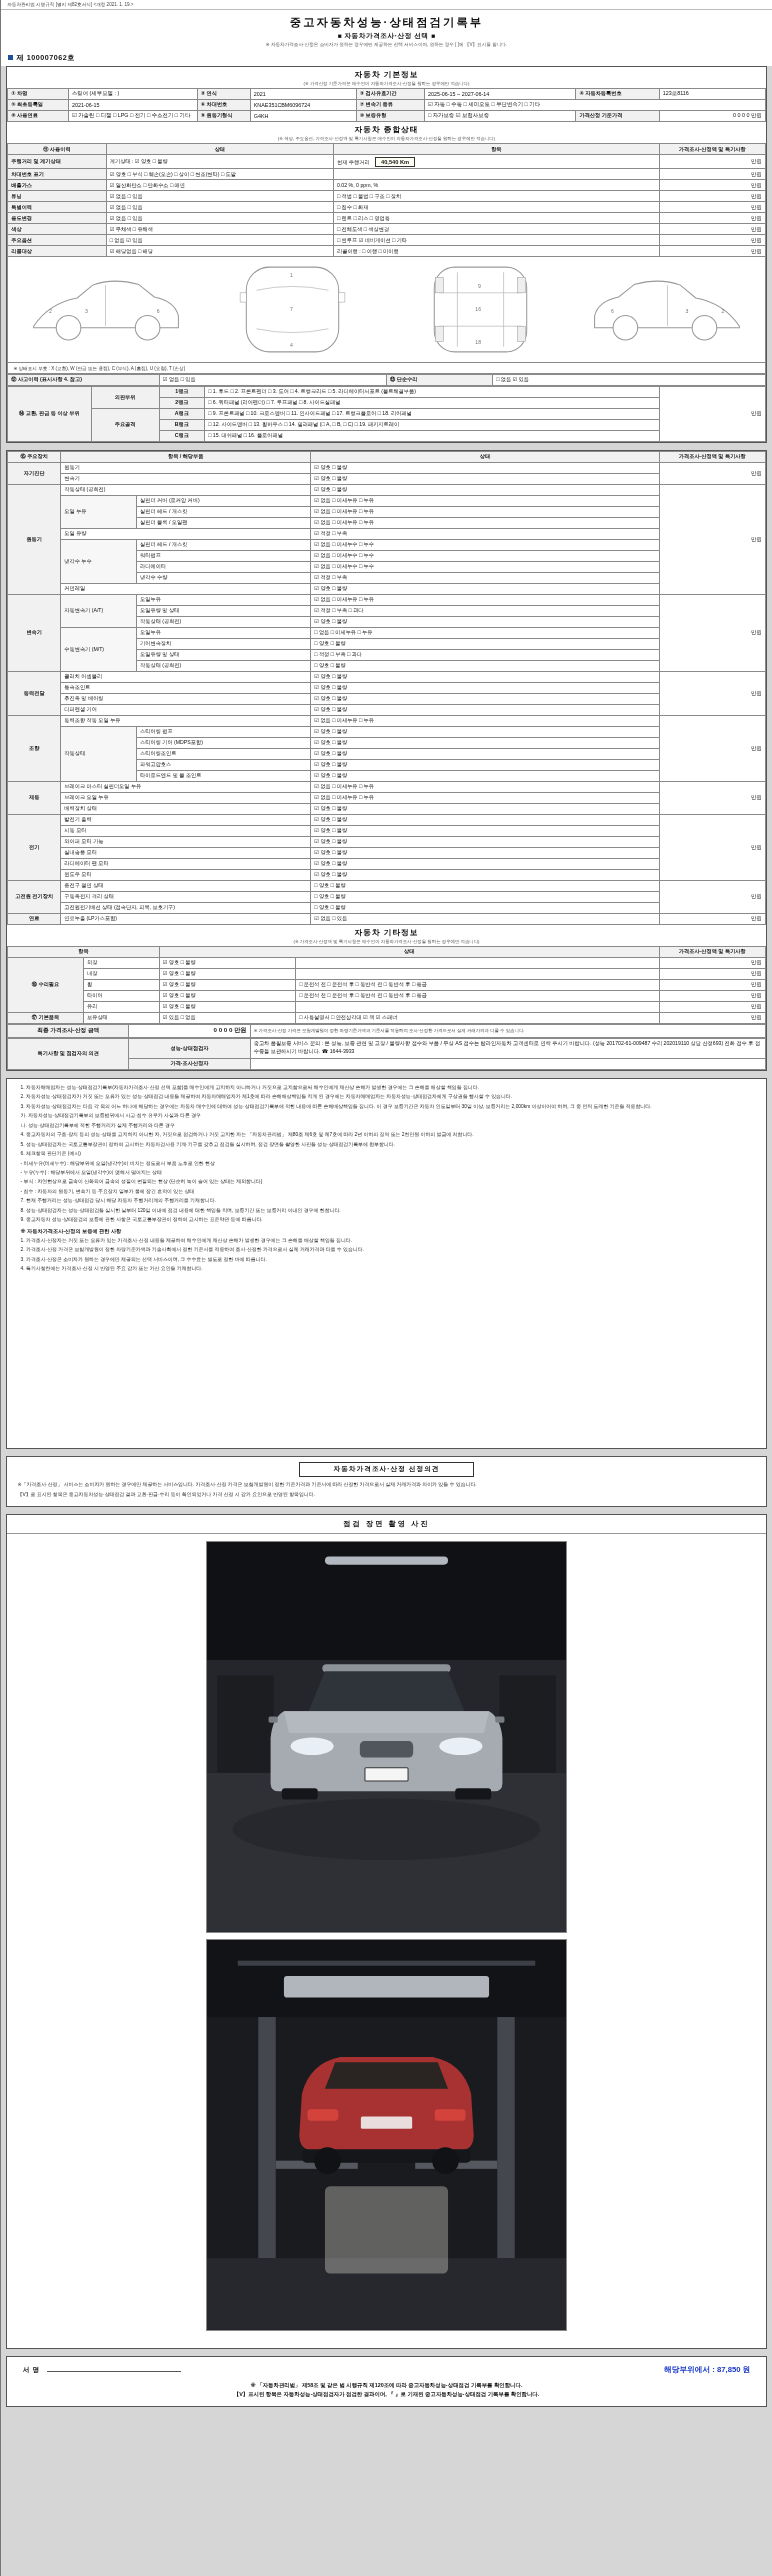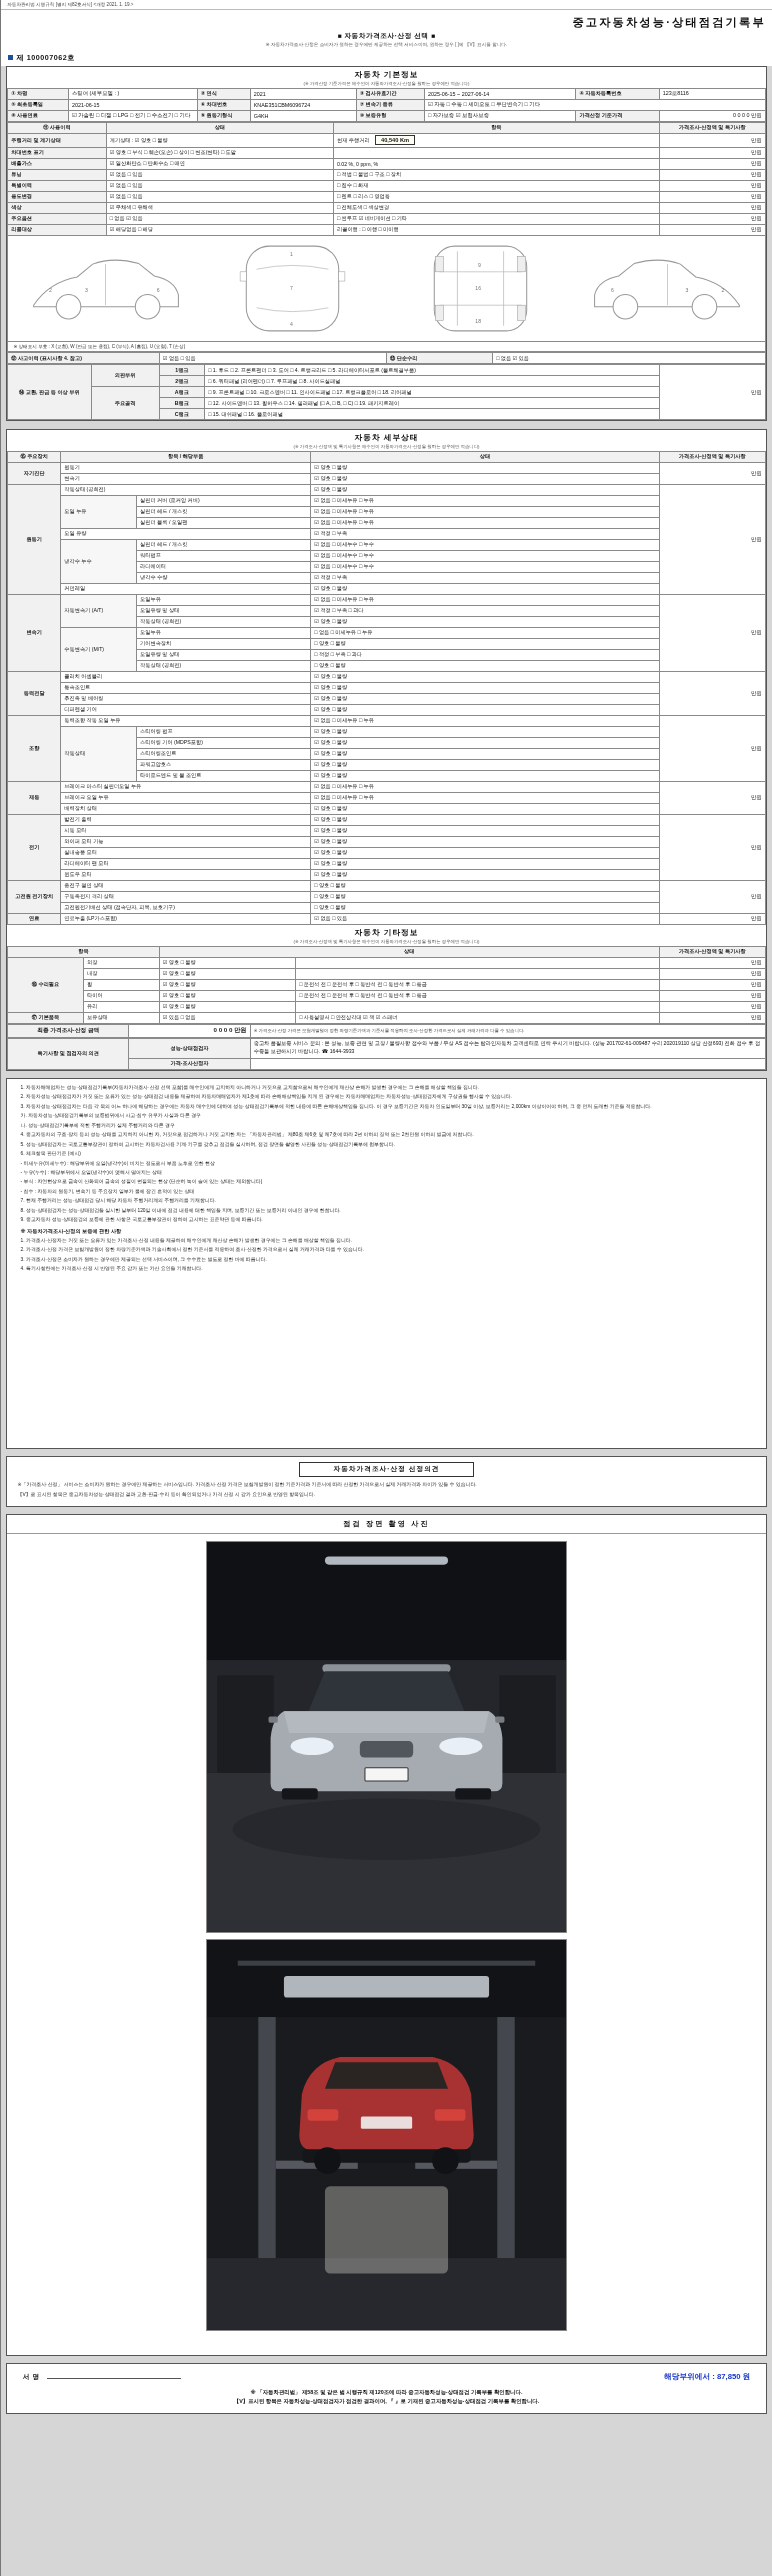--- a/index.html
+++ b/index.html
@@ -1,21 +1,21 @@
 <!DOCTYPE html>
 <html style="font-size:8.2px"><head>
 <meta charset="utf-8">
 <style>
   *{box-sizing:border-box;margin:0;padding:0;}
   html,body{background:#ffffff;}
   body{font-family:"Liberation Sans","DejaVu Sans",sans-serif;color:#111;}
   .page{width:773px;min-height:2576px;margin:0 auto;background:#d6d6d6;border-left:0.5px solid #777;border-right:0.5px solid #777;padding-bottom:15.5px;}
   .topstrip{background:#fff;font-size:4.6px;color:#444;padding:2.1px 6.2px;border-bottom:0.5px solid #bbb;}
   .header{background:#fff;text-align:center;padding:5.2px 6.2px 3.1px;}
-  .doc-title{font-family:Liberation Sans, sans-serif;font-size:11.3px;font-weight:bold;letter-spacing:2.1px;text-align:right;}
+  .doc-title{font-family:Liberation Sans, sans-serif;font-size:11.3px;font-weight:bold;letter-spacing:2.1px;}
   .doc-subtitle{font-size:6.7px;font-weight:bold;margin-top:1.5px;letter-spacing:0.5px;}
   .doc-note{font-size:4.6px;color:#555;margin-top:1.5px;}
   .docno-row{display:flex;align-items:center;gap:3.1px;background:#fff;padding:2.1px 7.2px 3.1px;}
   .stamp{width:5.2px;height:5.2px;background:#1d4f9c;display:inline-block;}
   .docno{font-size:7.2px;font-weight:bold;letter-spacing:0.5px;}
   .block{background:#4c1d95;border:1px solid #555;margin:0 5.2px 7.2px;}
   .sec-head{text-align:center;padding:3.1px 0 2.1px;background:#fff;}
   .sec-head b{font-size:7.7px;letter-spacing:1px;}
   .sec-head .n{display:block;font-size:4.4px;color:#555;margin-top:1px;}
   table{width:100%;border-collapse:collapse;table-layout:fixed;background:#fff;}
@@ -30,21 +30,21 @@
   .mile-box:empty{display:none;}
   .diagrams{display:flex;justify-content:space-around;align-items:center;padding:5.2px 3.1px;border:0.5px solid #8a8a8a;border-top:none;background:#fff;}
   .legend{font-size:4.6px;color:#333;padding:2.1px 5.2px;border:0.5px solid #8a8a8a;border-top:none;background:#fff;}
   .notices{background:#fff;padding:5.2px 13.4px;min-height:371px;}
   .notices h3{text-align:center;font-size:7.2px;letter-spacing:3.1px;padding:2.1px 0 5.2px;}
   .notice-p{font-size:4.9px;color:#222;line-height:1.5;margin-bottom:2.1px;}
   .notice-sub{font-size:5.2px;font-weight:bold;margin:4.1px 0 2.1px;}
   .opinion{background:#fff;margin:0 5.2px 7.2px;border:1px solid #555;padding:5.2px 10.3px;}
   .opinion-title{display:block;width:175px;margin:0 auto 4.1px;text-align:center;border:0.8px solid #333;font-weight:bold;font-size:6.7px;padding:2.1px 0;letter-spacing:1px;}
   .opinion p{font-size:4.9px;line-height:1.55;color:#222;margin-bottom:2.1px;}
-  .photos{background:#fff;margin:0 5.2px 7.2px;border:1px solid #555;padding-bottom:24px;}
+  .photos{background:#fff;margin:0 5.2px 7.2px;border:1px solid #555;padding-bottom:17px;}
   .photos-title{text-align:center;font-weight:bold;font-size:7.2px;letter-spacing:2.1px;padding:4.1px 0;border-bottom:0.5px solid #999;}
   .photo{display:block;margin:6.2px auto 0;border:0.5px solid #888;background:#111;}
   .signoff{background:#fff;margin:0 5.2px 0;border:1px solid #555;padding:8.2px 15.5px 7.2px;}
   .sign-row{display:flex;align-items:flex-end;justify-content:space-between;margin-bottom:7.2px;}
   .sign-label{font-size:6.7px;font-weight:bold;letter-spacing:3.1px;}
   .sign-line{display:inline-block;width:134px;border-bottom:0.5px solid #555;margin-left:5.2px;}
   .fee{font-size:7.7px;font-weight:bold;color:#1736c9;}
   .footer-line{text-align:center;font-size:5.4px;font-weight:bold;margin-top:2.1px;color:#111;}
   .final-note{font-size:4.4px;color:#444;line-height:1.4;}
   .remark-text{font-size:5.2px;line-height:1.5;}
@@ -109,20 +109,24 @@
         <td class="lbl">⑨ 원동기형식</td>
         <td>G4KH</td>
         <td class="lbl">⑩ 보증유형</td>
         <td>□ 자가보증   ☑ 보험사보증</td>
         <td class="lbl">가격산정 기준가격</td>
         <td class="price">0 0 0 0  만원</td>
       </tr>
     </tbody>
       </table>
 
+    <div class="sec-head">
+      <b>자동차 종합상태</b>
+      <span class="n">(※ 색상, 주요옵션, 가격조사·산정액 및 특기사항은 매수인이 자동차가격조사·산정을 원하는 경우에만 적습니다)</span>
+    </div>
     <table>
       <colgroup>
           <col style="width:13%">
           <col style="width:30%">
           <col style="width:43%">
           <col style="width:14%">
         </colgroup>
       <tbody>
           <tr>
         <td class="lbl" style="text-align:center">⑪ 사용이력</td>
@@ -293,24 +297,20 @@
       </tr>
       <tr>
         <td class="lbl" style="text-align:center">C랭크</td>
         <td class="c-state">□ 15. 대쉬패널   □ 16. 플로어패널</td>
       </tr>
     </tbody>
       </table>
   </div>
 
   <div class="block">
-    <div class="sec-head">
-      <b>자동차 세부상태</b>
-      <span class="n">(※ 가격조사·산정액 및 특기사항은 매수인이 자동차가격조사·산정을 원하는 경우에만 적습니다)</span>
-    </div>
     <table>
       <colgroup>
           <col style="width:7%">
           <col style="width:10%">
           <col style="width:23%">
           <col style="width:46%">
           <col style="width:14%">
         </colgroup>
       <tbody>
           <tr>

